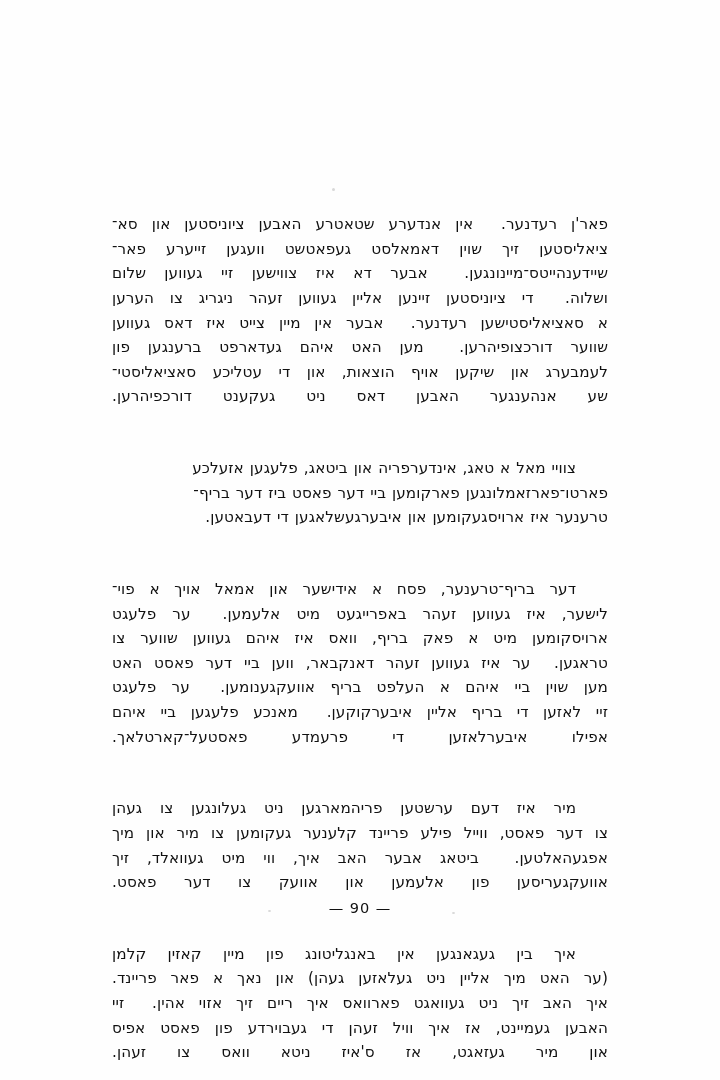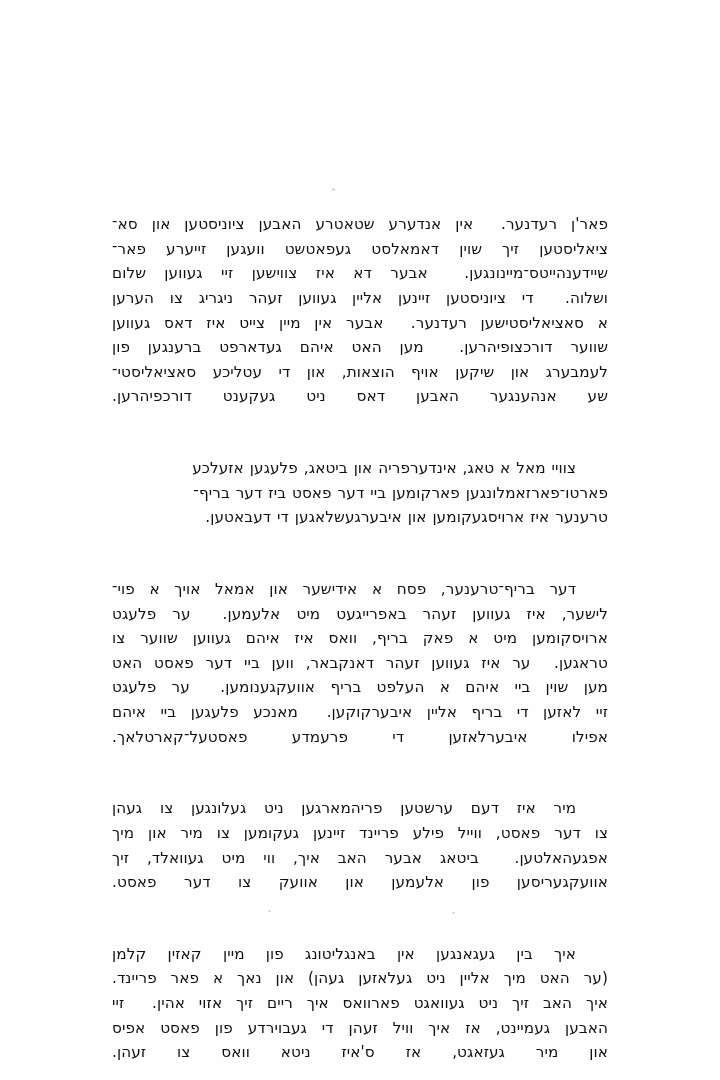--- a/index.html
+++ b/index.html
@@ -89,24 +89,25 @@
 פארטו־פארזאמלונגען פארקומען ביי דער פאסט ביז דער בריף־
 טרענער איז ארויסגעקומען און איבערגעשלאגען די דעבאטען.</p>
     <p class="para indent last-line-justify">דער בריף־טרענער, פסח א אידישער און אמאל אויך א פוי־
 לישער, איז געווען זעהר באפרייגעט מיט אלעמען.  ער פלעגט
 ארויסקומען מיט א פאק בריף, וואס איז איהם געווען שווער צו
 טראגען.  ער איז געווען זעהר דאנקבאר, ווען ביי דער פאסט האט
 מען שוין ביי איהם א העלפט בריף אוועקגענומען.  ער פלעגט
 זיי לאזען די בריף אליין איבערקוקען.  מאנכע פלעגען ביי איהם
 אפילו איבערלאזען די פרעמדע פאסטעל־קארטלאך.</p>
     <p class="para indent last-line-justify">מיר איז דעם ערשטען פריהמארגען ניט געלונגען צו געהן
-צו דער פאסט, ווייל פילע פריינד זיינען געקומען צו מיר און מיך
+צו דער פאסט, ווייל פילע פריינד קלענער געקומען צו מיר און מיך
 אפגעהאלטען.  ביטאג אבער האב איך, ווי מיט געוואלד, זיך
 אוועקגעריסען פון אלעמען און אוועק צו דער פאסט.</p>
     <p class="para indent last-line-justify">איך בין געגאנגען אין באנגליטונג פון מיין קאזין קלמן
 (ער האט מיך אליין ניט געלאזען געהן) און נאך א פאר פריינד.
 איך האב זיך ניט געוואגט פארוואס איך ריים זיך אזוי אהין.  זיי
 האבען געמיינט, אז איך וויל זעהן די געבוירדע פון פאסט אפיס
 און מיר געזאגט, אז ס'איז ניטא וואס צו זעהן.</p>
   </div>
 
+  <div class="page-number">— 90 —</div>
 
 </div>
 
 </body></html>

